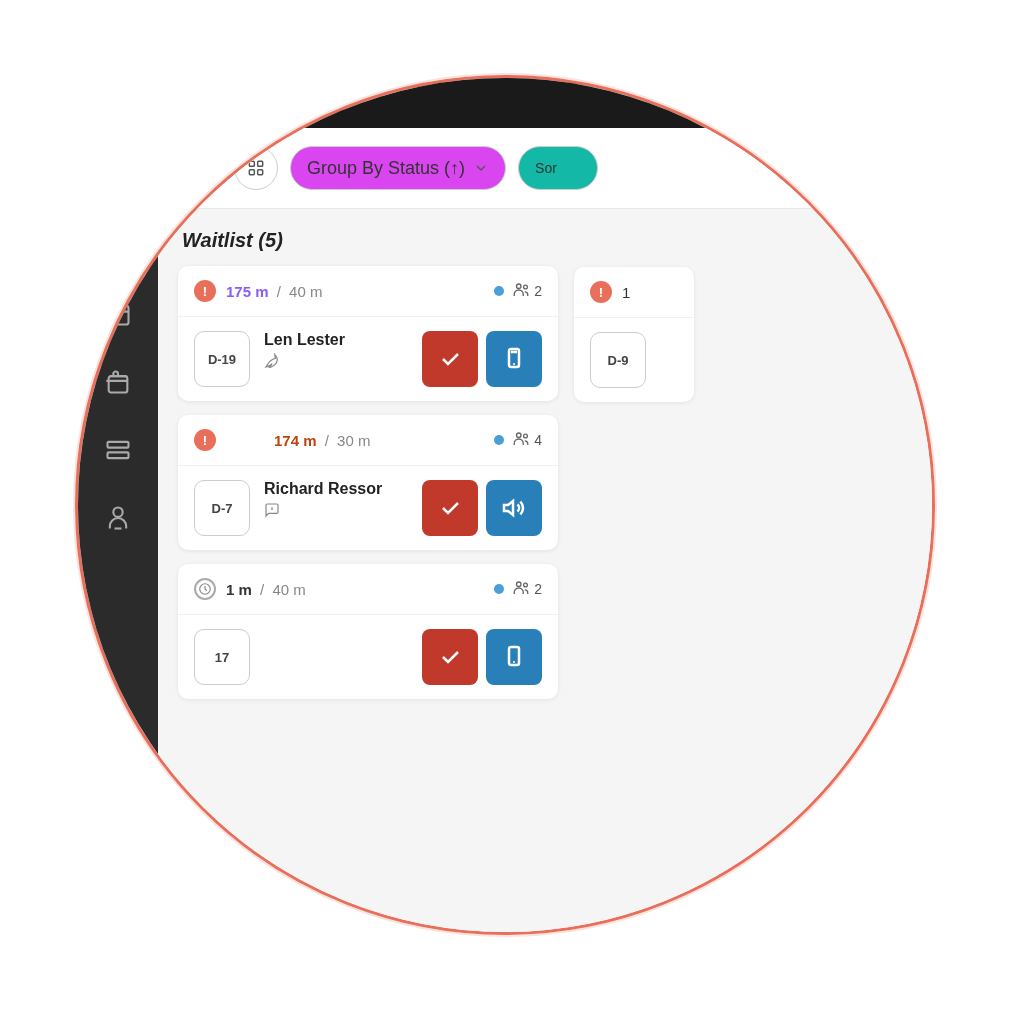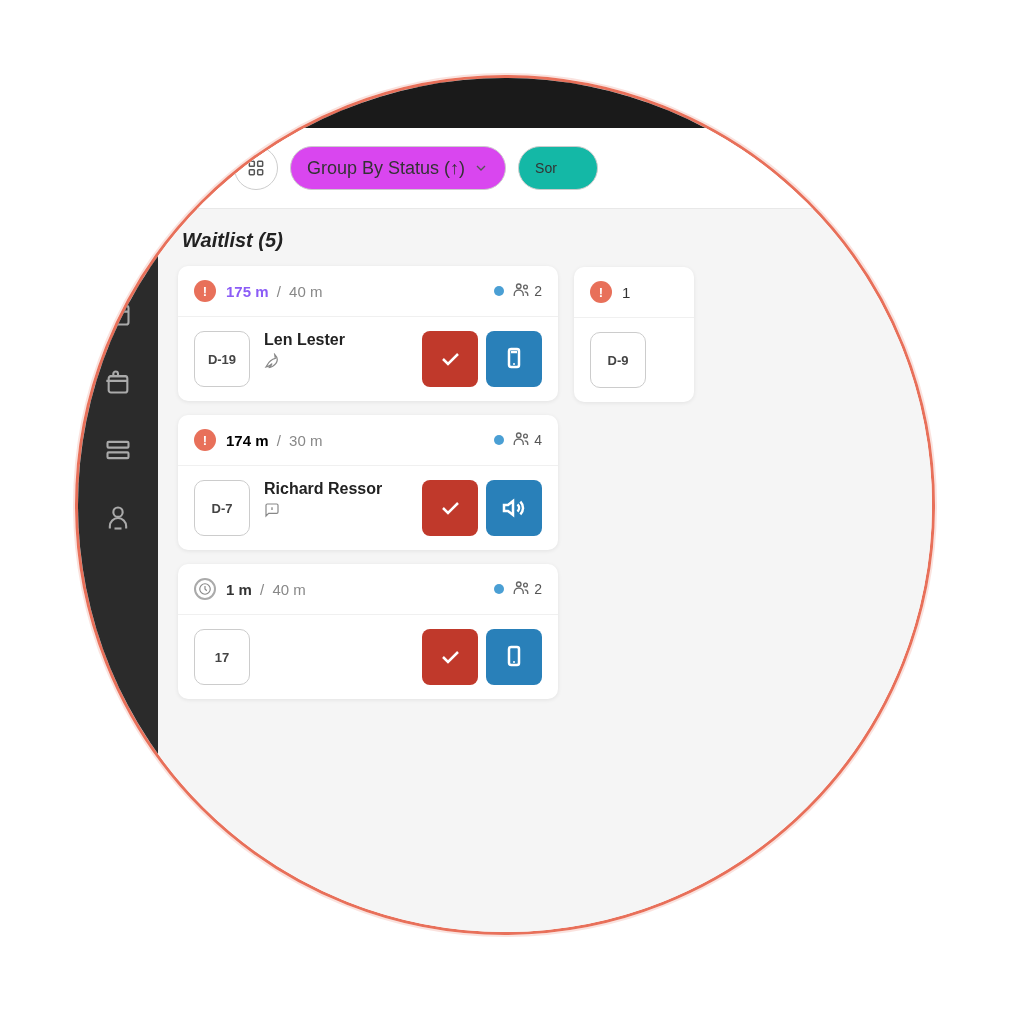--- a/index.html
+++ b/index.html
@@ -501,21 +501,21 @@
                   </svg>
                 </div>
               </div>
             </div>
           </div>
 
           <div class="card">
             <div class="card-header">
               <div class="alert-icon">!</div>
               <span class="time-info">
-                <span style="font-weight:600;color:#000000;">174 m</span>
+                <span style="font-weight:600;color:#c2410c;margin-left:48px;">174 m</span>
                 <span style="color:#888;margin:0 4px;">/</span>
                 <span style="color:#888;">30 m</span>
               </span>
               <div class="card-header-right">
                 <div class="dot-blue"></div>
                 <div class="guest-count">
                   <div class="guest-icon">
                     <svg viewBox="0 0 24 24">
                         <circle cx="9" cy="7" r="3"></circle>
                         <path d="M3 20v-2a6 6 0 0112 0v2"></path>

